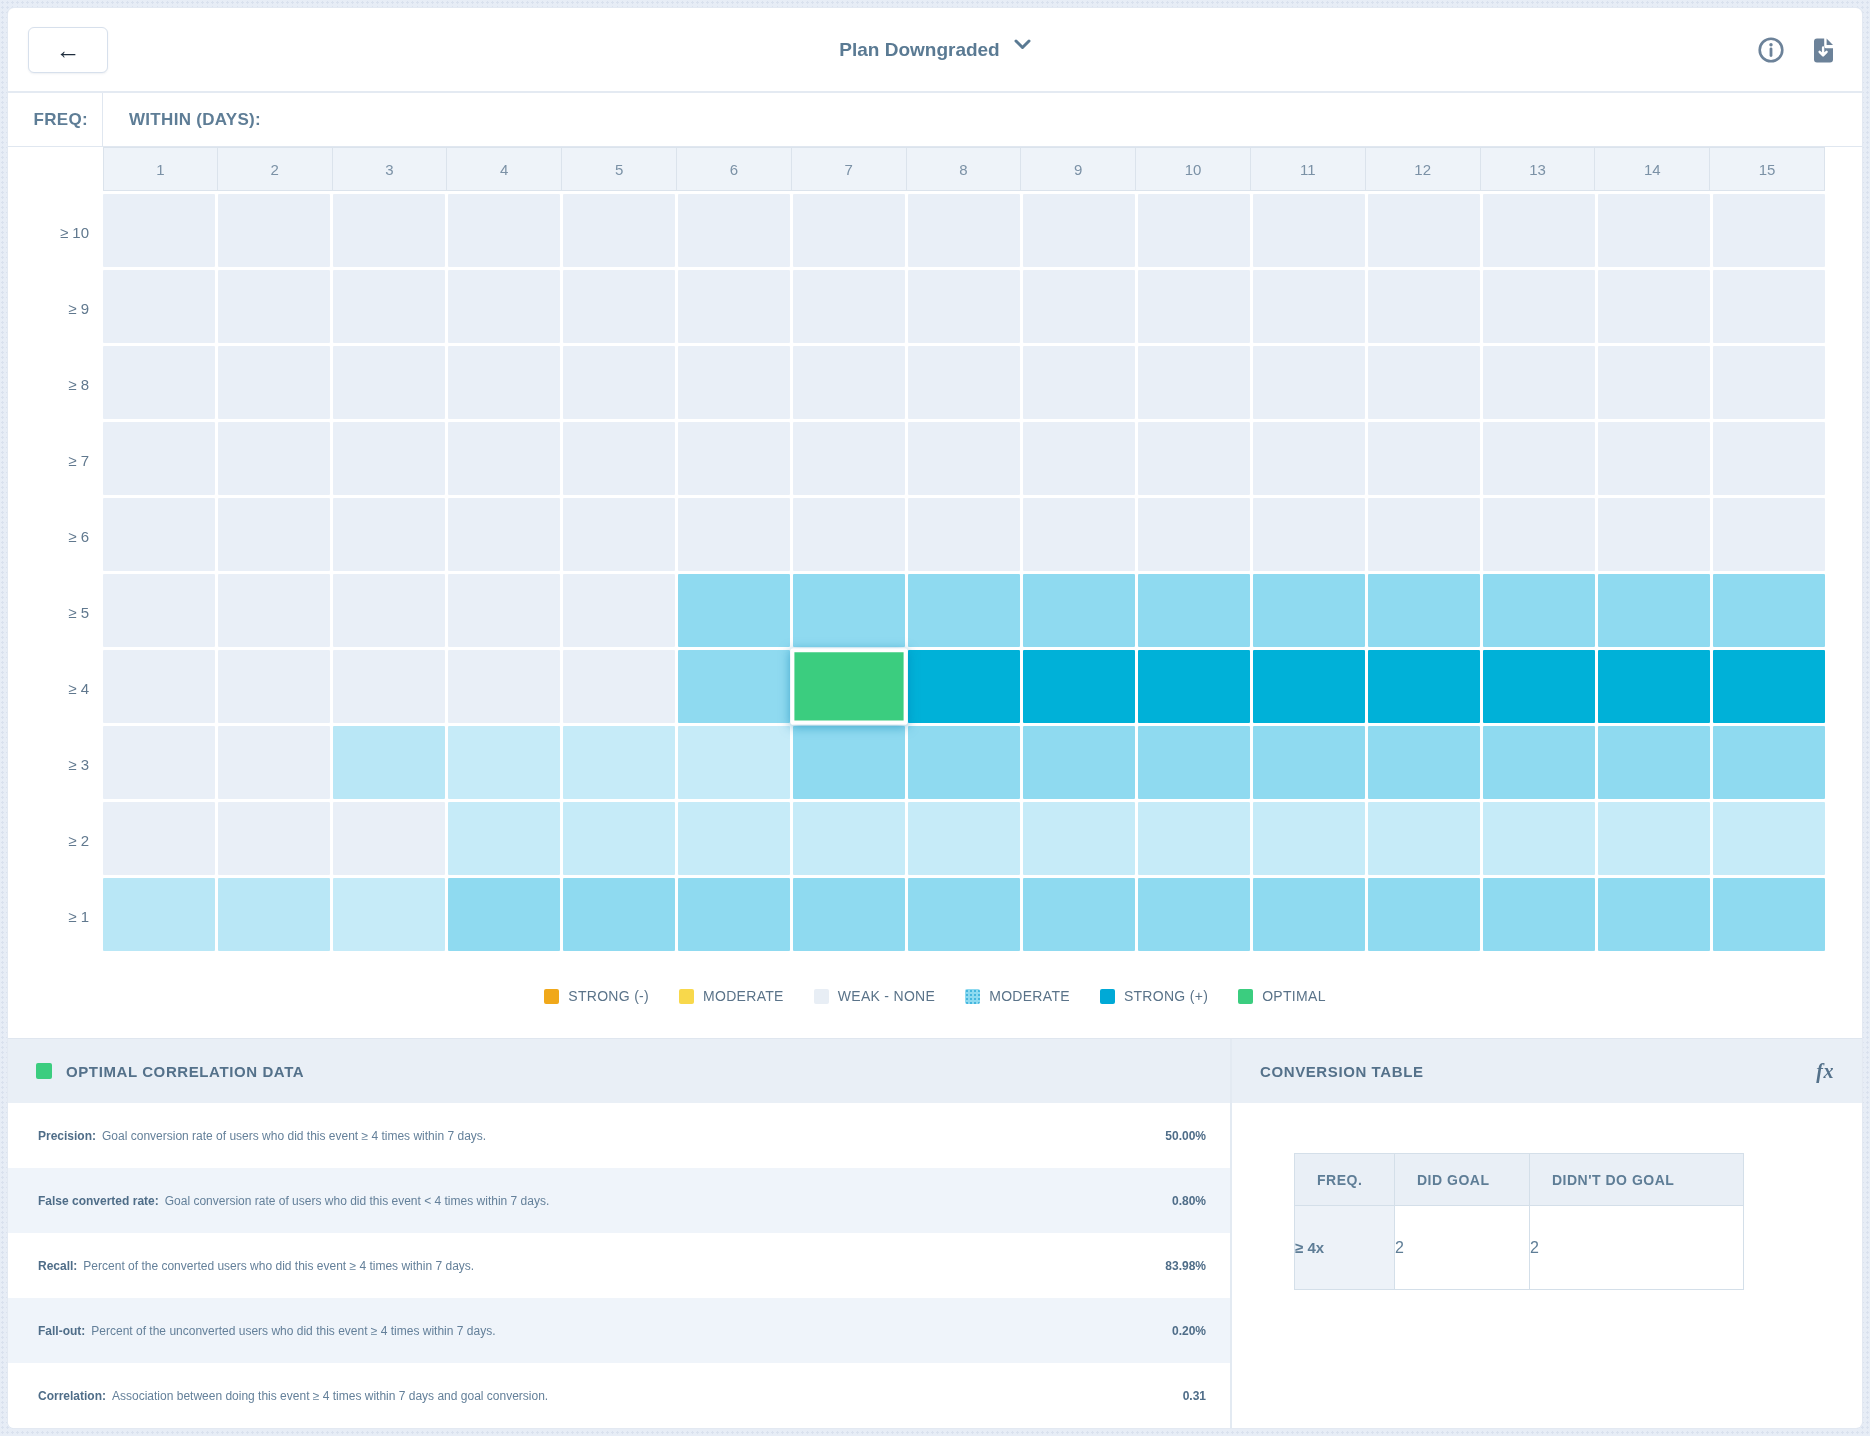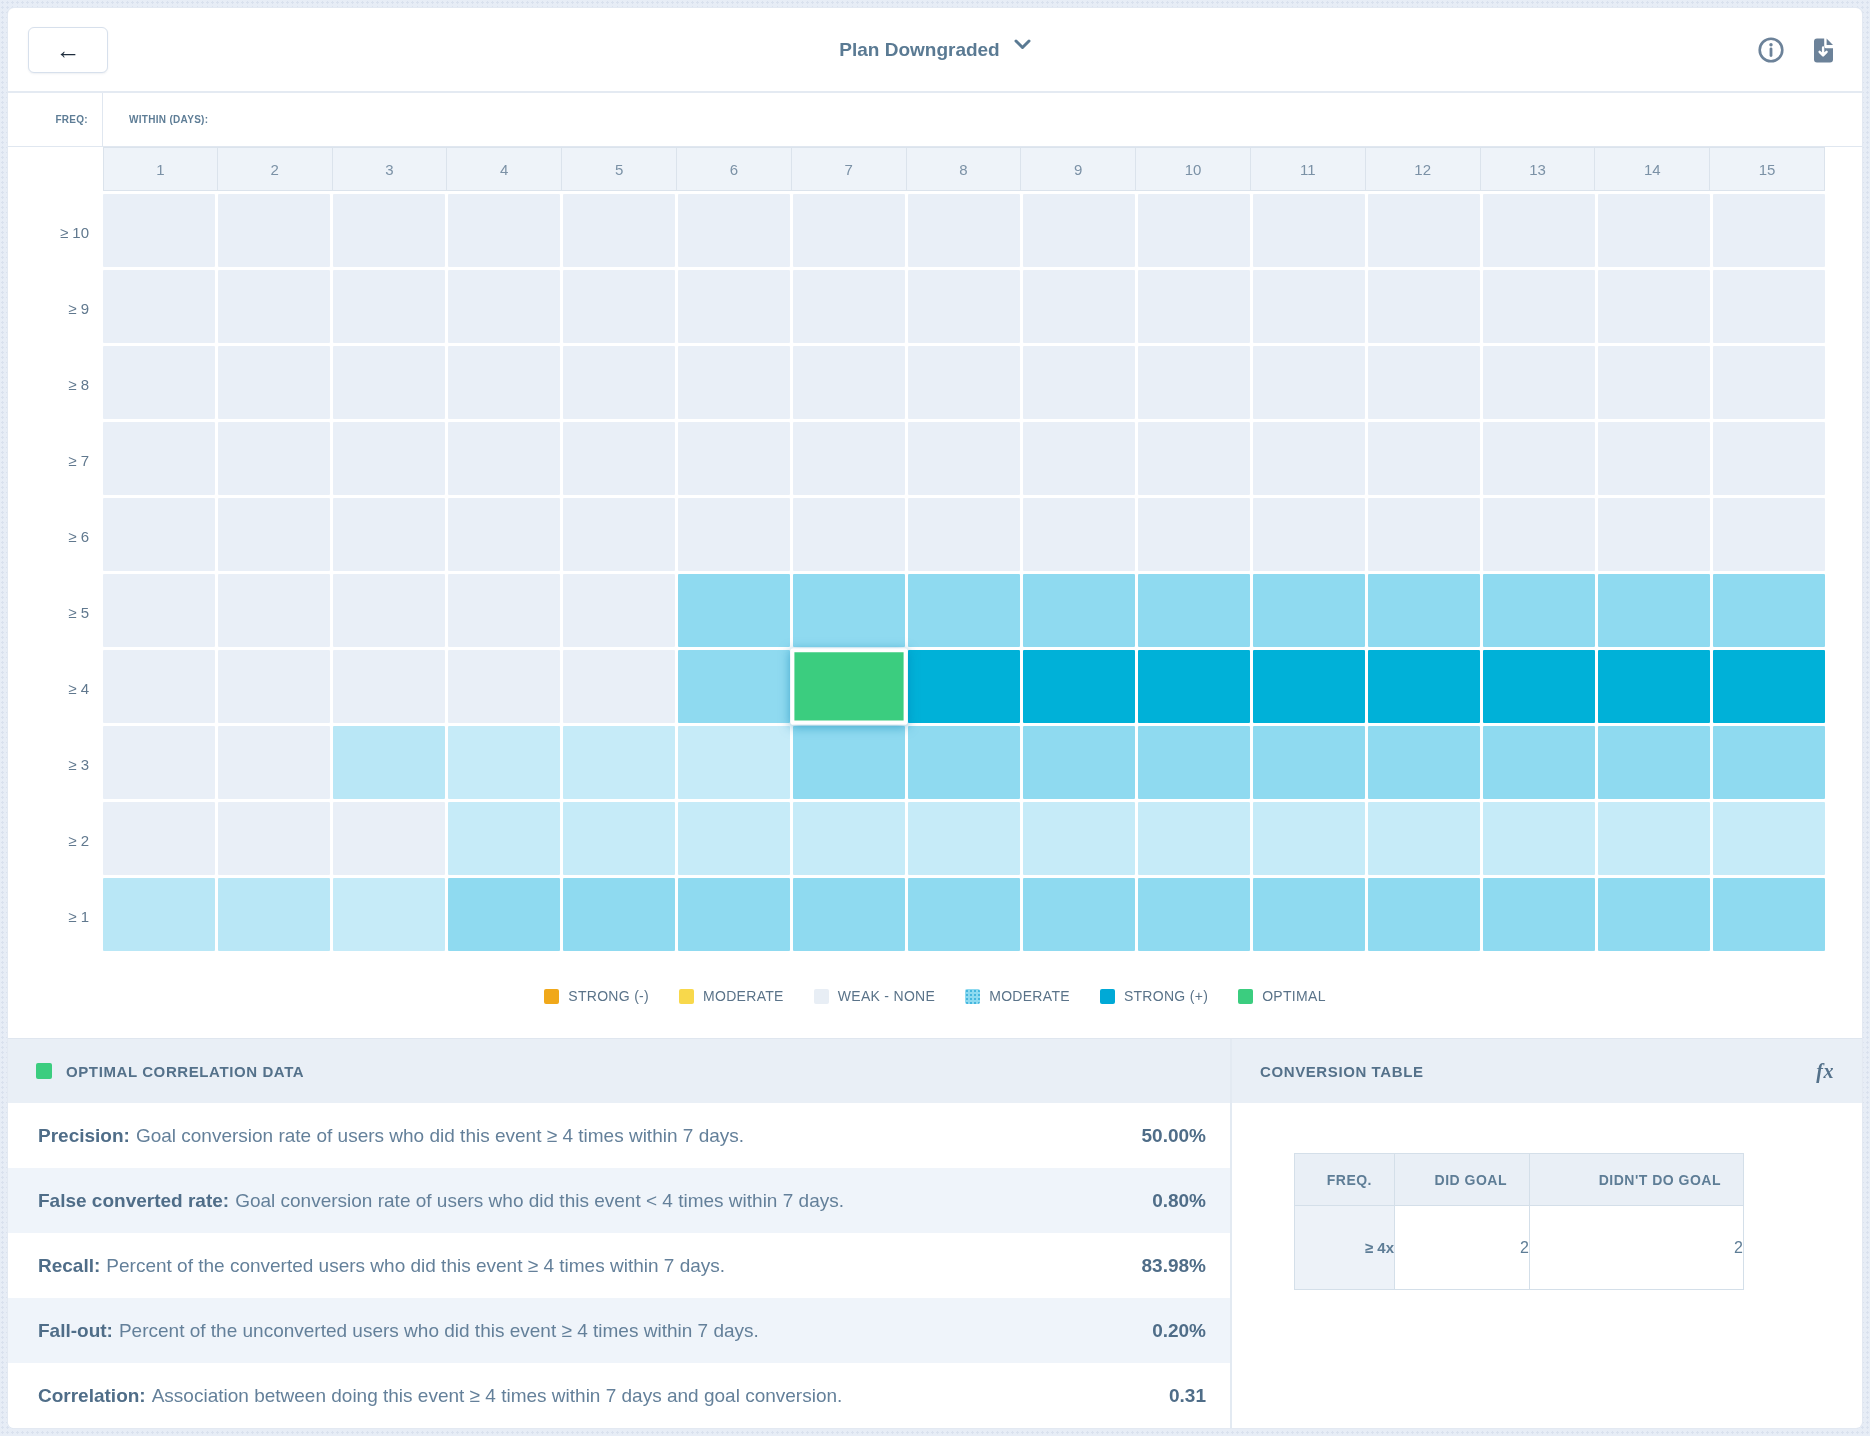--- a/index.html
+++ b/index.html
@@ -24,21 +24,21 @@
     position:absolute; left:20px; top:19px; width:80px; height:46px;
     background:#fff; border:1px solid #d7e0ec; border-radius:6px;
     display:flex; align-items:center; justify-content:center;
     font-size:25px; font-weight:bold; color:#1f2d3d; cursor:pointer;
     box-shadow:0 1px 2px rgba(90,110,140,.10);
   }
   .title-wrap { display:flex; align-items:flex-start; gap:14px; color:#5a7a93; font-weight:bold; font-size:19px; cursor:pointer; }
   .header-icons { position:absolute; right:24px; top:0; height:100%; display:flex; align-items:center; gap:22px; }
   .hicon { cursor:pointer; display:flex; }
   
-  .axis-band { flex:0 0 54px; border-bottom:1px solid #e0e7f0; display:flex; align-items:stretch; font-weight:bold; color:#5e7d96; font-size:10px; letter-spacing:.3px; }
+  .axis-band { flex:0 0 54px; border-bottom:1px solid #e0e7f0; display:flex; align-items:stretch; font-weight:bold; color:#5e7d96; font-size:17px; letter-spacing:.3px; }
   .freq-cell { width:95px; border-right:1px solid #e0e7f0; display:flex; align-items:center; justify-content:flex-end; padding-right:14px; }
   .within-cell { display:flex; align-items:center; padding-left:26px; }
   
   .heat-area { flex:0 0 804px; display:flex; }
   .label-col { width:95px; flex:0 0 95px; display:flex; flex-direction:column; }
   .label-spacer { height:47px; }
   .row-label { height:76px; display:flex; align-items:center; justify-content:flex-end; padding-right:14px; color:#60788e; font-size:15px; }
   .grid-col { flex:1; margin-right:37px; }
   .col-row { display:grid; grid-template-columns:repeat(15,1fr); height:44px; margin-bottom:3px; }
   .col-h { background:#eef3f9; border:1px solid #dbe3ec; margin-left:-1px; display:flex; align-items:center; justify-content:center; color:#7b91a6; font-size:15px; }
@@ -57,27 +57,27 @@
   .swatch.dots { background-image:radial-gradient(#45b6de 1.2px, rgba(0,0,0,0) 1.35px); background-size:4px 4px; }
   
   .bottom { flex:1; display:flex; border-top:1px solid #dfe6ef; min-height:0; }
   .panel-left { width:1222px; flex:0 0 1222px; display:flex; flex-direction:column; }
   .v-divider { width:2px; background:#e3eaf2; }
   .panel-right { flex:1; display:flex; flex-direction:column; }
   .panel-head { flex:0 0 64px; background:#e9eff6; display:flex; align-items:center; padding:0 28px; color:#54718a; font-weight:bold; font-size:15px; letter-spacing:.6px; }
   .green-sq { width:16px; height:16px; background:#3bcd7f; border-radius:2px; margin-right:14px; flex:0 0 16px; }
   .fx { margin-left:auto; font-family:"Liberation Serif", serif; font-style:italic; font-weight:bold; font-size:20px; color:#54718a; cursor:pointer; }
   .metrics { flex:1; display:flex; flex-direction:column; }
-  .metric-row { flex:1; display:flex; align-items:center; padding:0 24px 0 30px; font-size:19px; color:#64809a; background:#fff; }
+  .metric-row { flex:1; display:flex; align-items:center; padding:0 24px 0 30px; font-size:12px; color:#64809a; background:#fff; }
   .metric-row.alt { background:#eff4fa; }
   .metric-name { font-weight:bold; color:#4f6d88; margin-right:6px; white-space:nowrap; }
   .metric-value { margin-left:auto; font-weight:bold; color:#4f6d88; padding-left:20px; }
   .conv-body { flex:1; position:relative; }
   .conv-table { position:absolute; left:62px; top:50px; border-collapse:collapse; }
-  .conv-table th, .conv-table td { border:1px solid #d4dfe9; text-align:right; }
+  .conv-table th, .conv-table td { border:1px solid #d4dfe9; text-align:left; }
   .conv-table th { background:#e9eff6; color:#5e7d96; font-size:14px; letter-spacing:.5px; height:52px; padding:0 22px; }
   .conv-table td { height:84px; background:#fff; color:#5e7d96; font-size:16px; }
   .conv-table td.freq { background:#edf2f8; font-weight:bold; font-size:15px; }
   .col-freq { width:100px; } .col-did { width:135px;margin-top:16px; } .col-didnt { width:214px; }
 </style>
 </head>
 <body>
 
 <div class="card">
 

